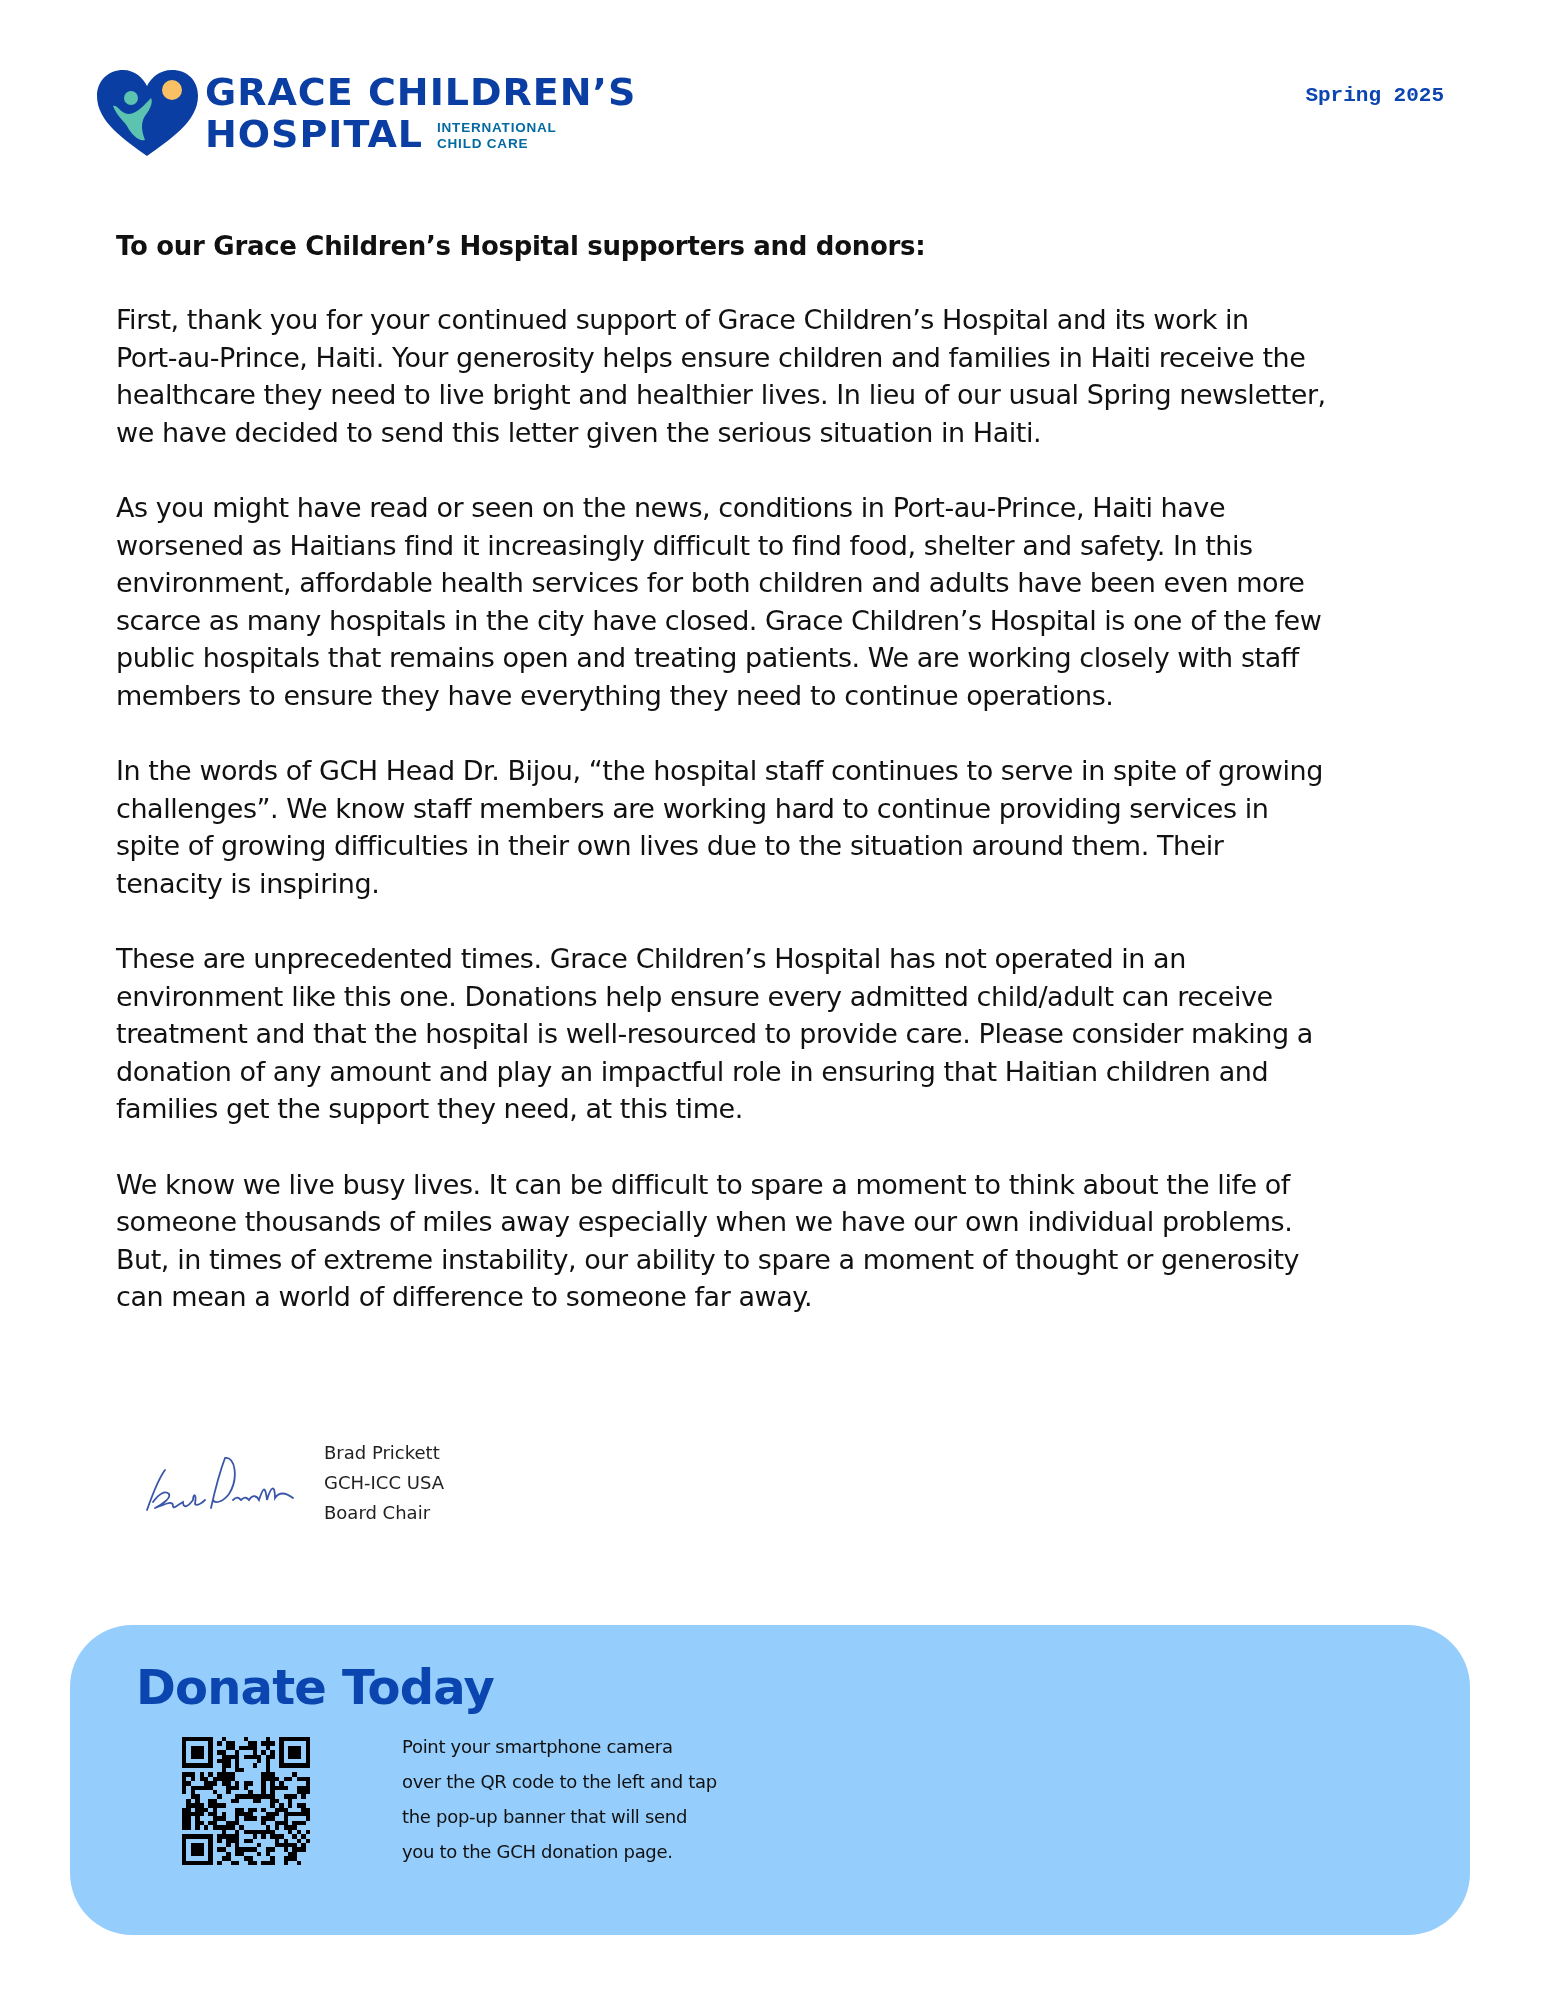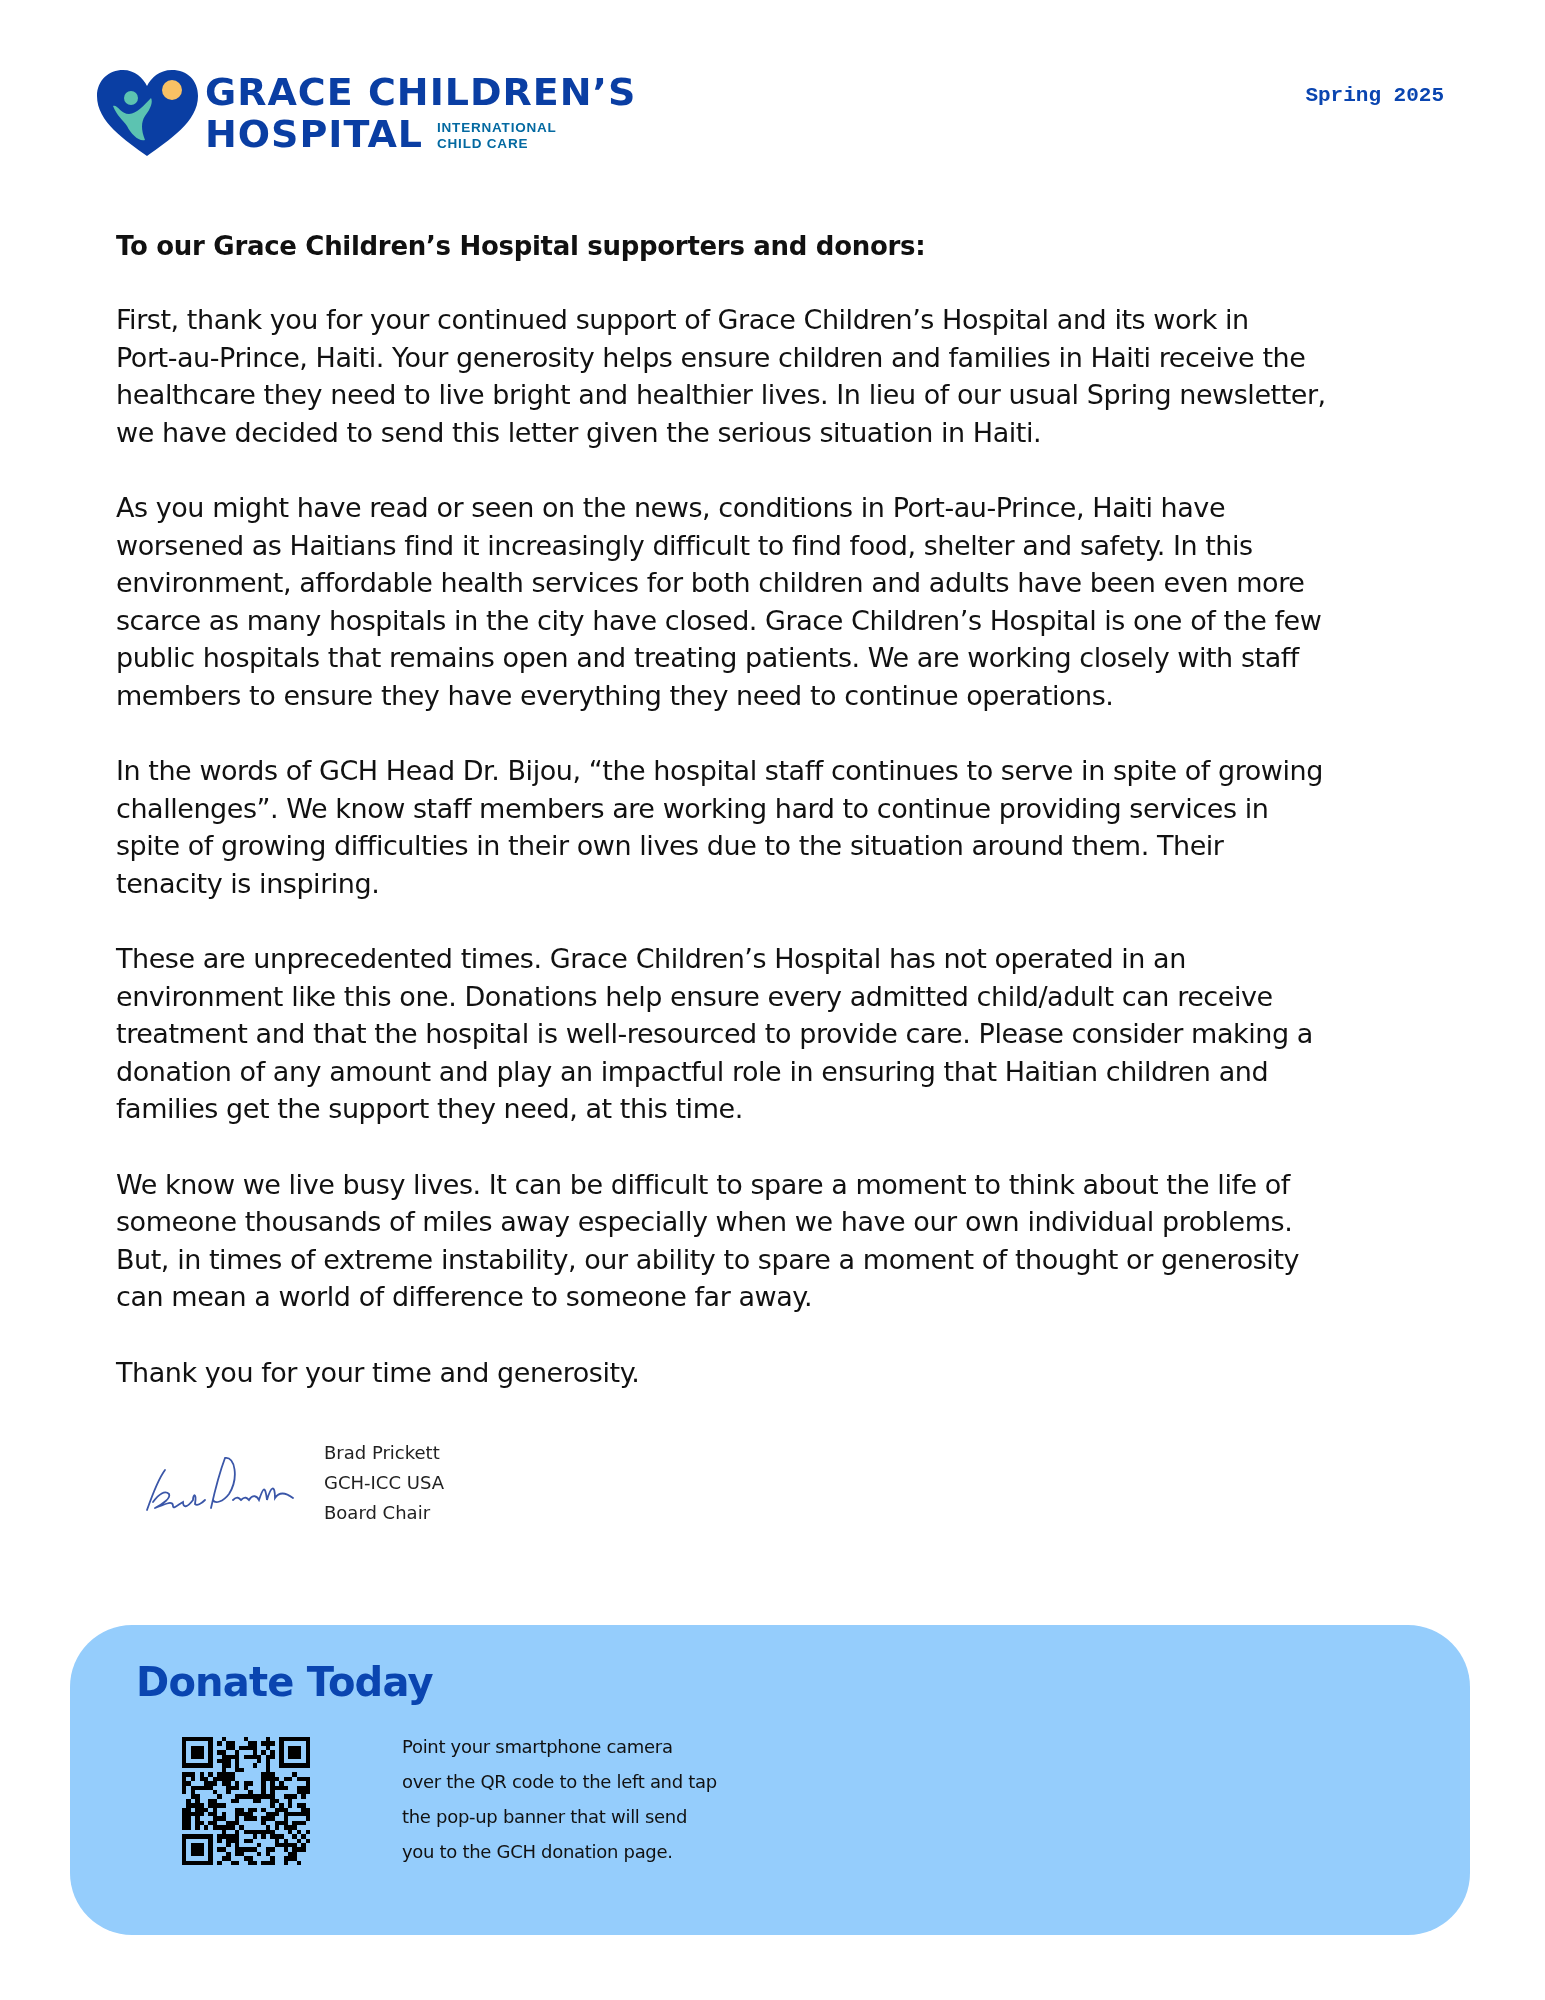--- a/index.html
+++ b/index.html
@@ -17,21 +17,21 @@
          color:#0a45b0; font-size:21px; }
   .letter { position:absolute; left:116px; top:228px; width:1330px; }
   .salutation { font-weight:bold; font-size:26px; line-height:36px; margin:0 0 37px 0; white-space:nowrap; letter-spacing:-0.3px; }
   .para { font-size:27px; line-height:37.6px; margin:0 0 37.6px 0; white-space:pre-line; letter-spacing:-0.45px; }
   .signature-block { position:absolute; left:139px; top:1438px; width:400px; height:110px; }
   .sig-img { position:absolute; left:0; top:0; width:160px; height:90px; }
   .sig-text { position:absolute; left:185px; top:0; font-size:18px; line-height:30px; color:#222; }
   .donate { position:absolute; left:70px; top:1625px; width:1400px; height:310px; background:#95cdfc;
          border-radius:62px; }
   .donate-title { position:absolute; left:66px; top:34px; font-family:"DejaVu Sans", sans-serif; font-weight:bold;
-         color:#0a45b0; font-size:40px; letter-spacing:-0.8px; }
+         color:#0a45b0; font-size:48px; letter-spacing:-0.8px; }
   .qr { position:absolute; left:112px; top:112px; width:128px; height:128px; }
   .col2 { position:absolute; left:332px; top:104px; width:460px; font-size:18px; line-height:35px; white-space:pre-line; letter-spacing:-0.3px; }
   .col3 { position:absolute; left:847px; top:104px; width:500px; font-size:26px; line-height:35px; white-space:pre-line; letter-spacing:-0.3px; }
 </style>
 </head>
 <body>
 
 <div class="logo">
   <svg class="heart" viewBox="0 0 105 90">
     <path d="M52 88 C 30 72, 2 54, 2 28 C 2 12, 14 2, 28 2 C 40 2, 48 10, 52 18 C 56 10, 64 2, 77 2 C 92 2, 103 12, 103 28 C 103 54, 74 72, 52 88 Z" fill="#0a3ea3"></path>
@@ -67,21 +67,20 @@
 tenacity is inspiring.</p>
   <p class="para">These are unprecedented times. Grace Children’s Hospital has not operated in an
 environment like this one. Donations help ensure every admitted child/adult can receive
 treatment and that the hospital is well-resourced to provide care. Please consider making a
 donation of any amount and play an impactful role in ensuring that Haitian children and
 families get the support they need, at this time.</p>
   <p class="para">We know we live busy lives. It can be difficult to spare a moment to think about the life of
 someone thousands of miles away especially when we have our own individual problems.
 But, in times of extreme instability, our ability to spare a moment of thought or generosity
 can mean a world of difference to someone far away.</p>
-  <p class="para">Thank you for your time and generosity.</p>
 </div>
 
 <div class="signature-block">
   <svg class="sig-img" viewBox="0 0 160 90">
     <g fill="none" stroke="#3a56a8" stroke-width="1.8" stroke-linecap="round">
       <path d="M8 72 C 14 55, 20 40, 26 32 M14 64 C 20 56, 26 52, 30 56 C 32 60, 24 66, 16 70 M16 70 C 26 66, 34 62, 34 68 C 34 72, 40 66, 44 64 C 44 70, 48 70, 54 62 C 54 56, 58 54, 56 66 C 58 68, 62 66, 66 62"></path>
       <path d="M72 70 C 76 52, 80 36, 86 20 C 96 18, 100 40, 90 56 C 84 64, 76 66, 74 62 M94 62 C 98 58, 100 60, 102 62 C 106 58, 108 60, 110 62 C 114 56, 118 58, 120 62 C 124 50, 126 46, 128 62 C 132 48, 136 46, 136 60 C 140 54, 146 54, 154 60"></path>
     </g>
   </svg>
   <div class="sig-text">

